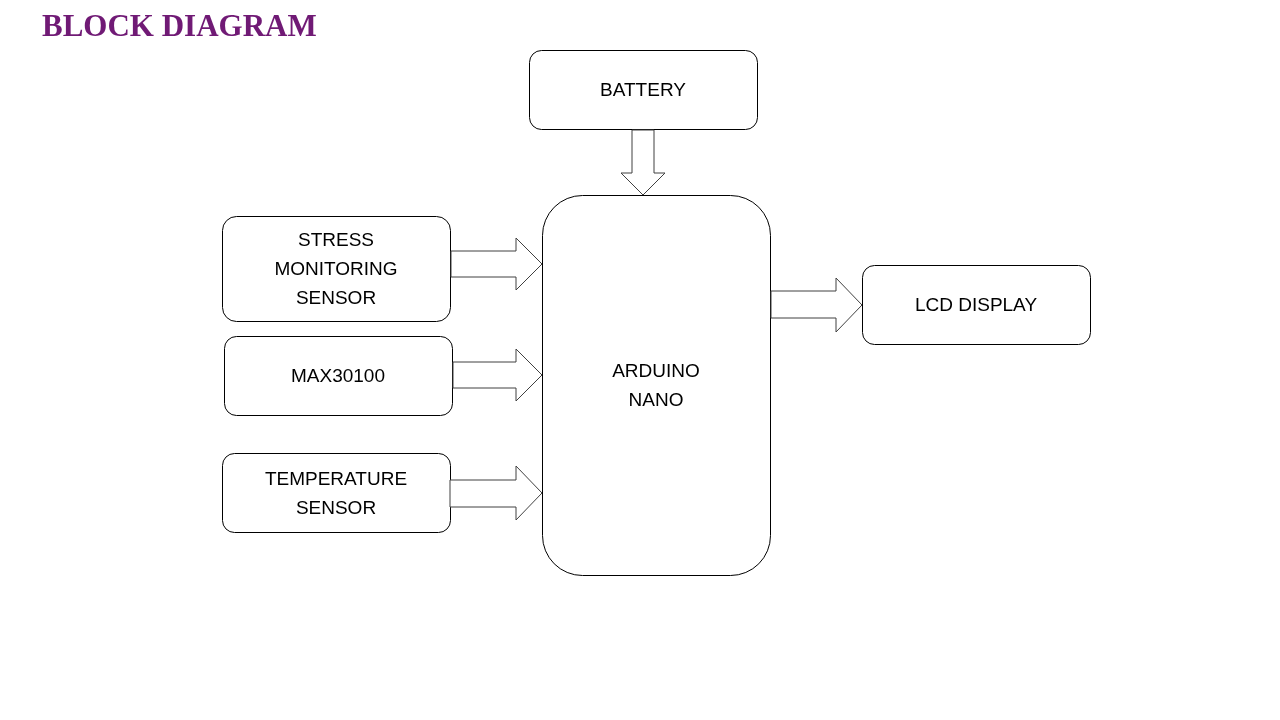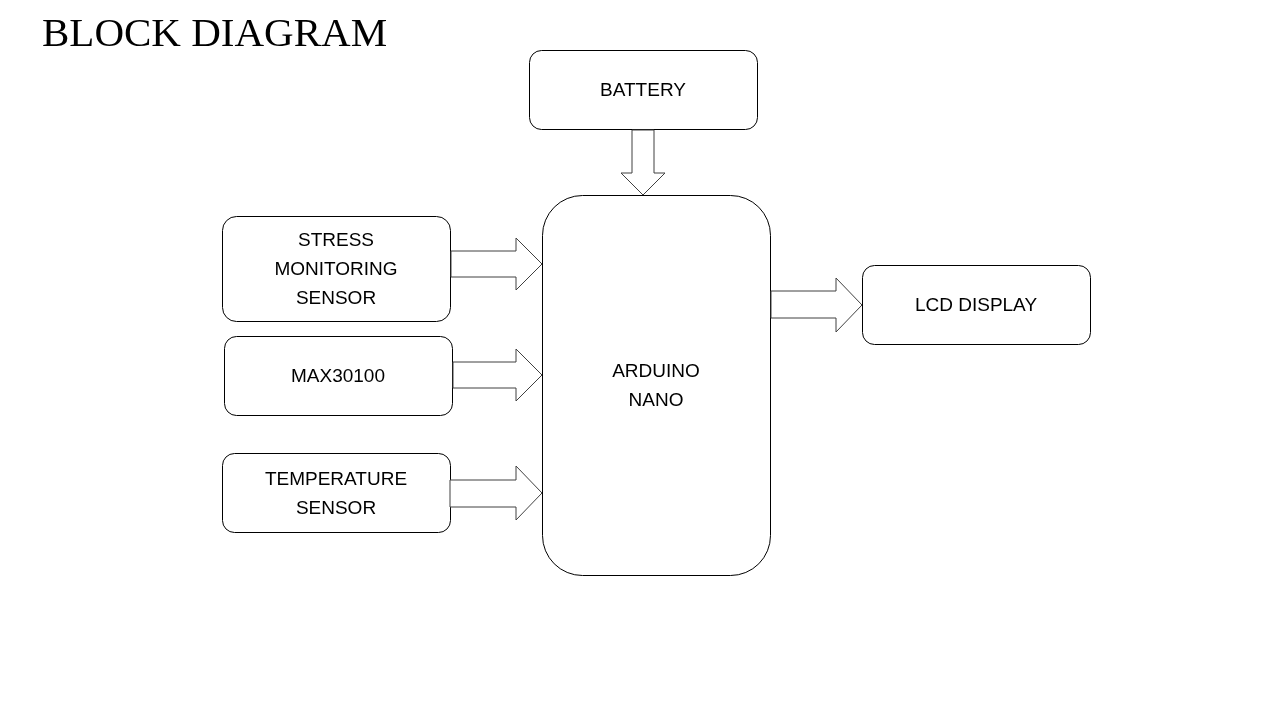--- a/index.html
+++ b/index.html
@@ -1,20 +1,20 @@
 <!DOCTYPE html>
 <html><head>
 <meta charset="utf-8">
 <style>
   html, body { margin:0; padding:0; background:#ffffff; }
   body { width:1280px; height:720px; position:relative; overflow:hidden; }
   .title {
     position:absolute; left:42px; top:8px;
-    font-family:"Liberation Serif", serif; font-weight:normal; font-size:41px;
-    color:#000000; letter-spacing:0px;
+    font-family:"Liberation Serif", serif; font-weight:bold; font-size:31px;
+    color:#701a75; letter-spacing:0px;
   }
   svg { position:absolute; left:0; top:0; }
   .box { fill:#fff; stroke:#000; stroke-width:1; }
   .arrow { fill:#fff; stroke:#404040; stroke-width:1; }
   .lbl {
     font-family:"Liberation Sans", sans-serif; font-size:19px; fill:#000;
     text-anchor:middle;
   }
 </style>
 </head>

